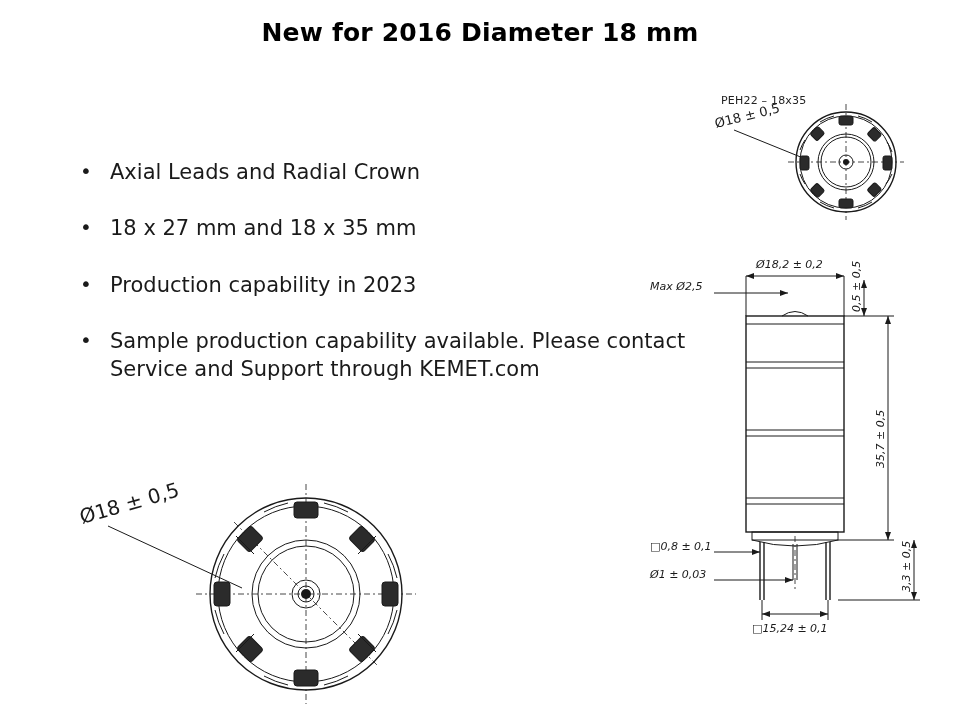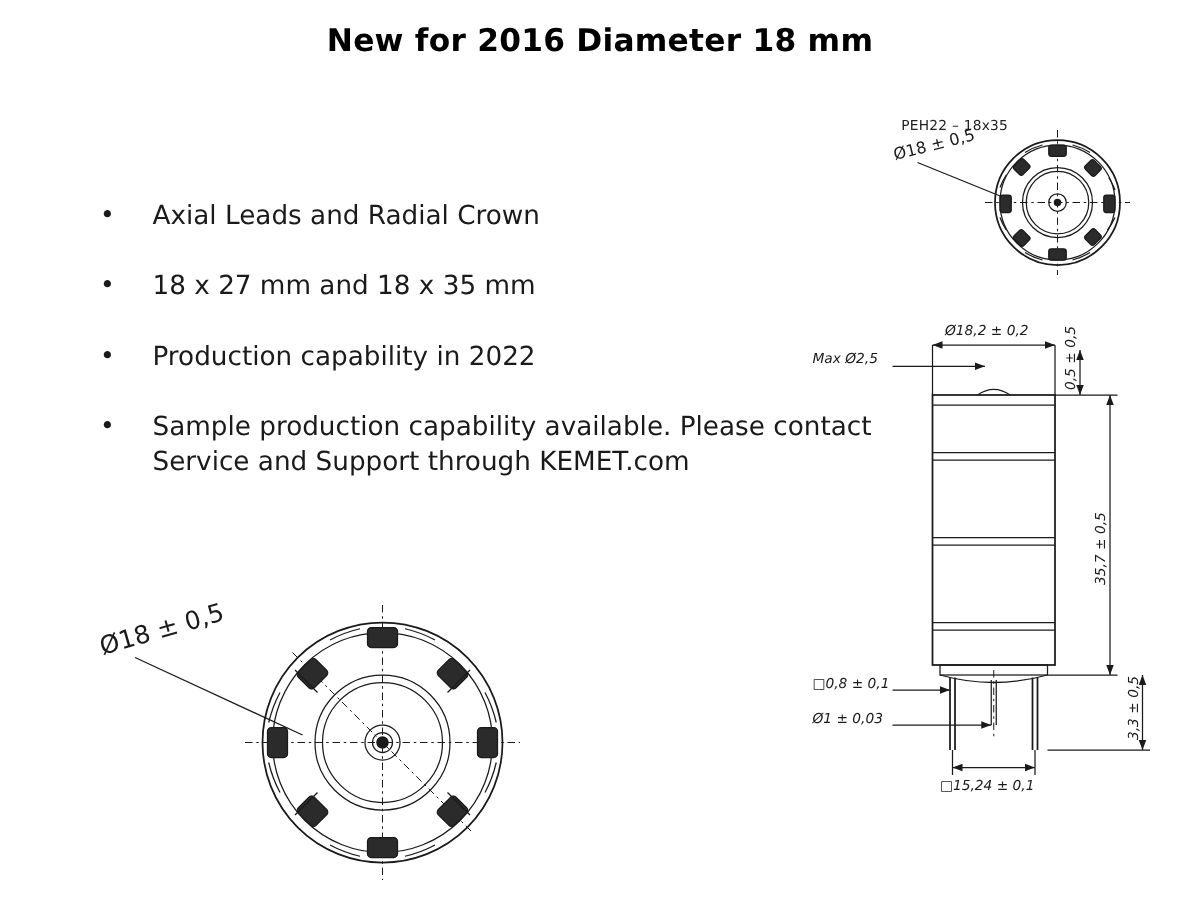--- a/index.html
+++ b/index.html
@@ -47,21 +47,20 @@
   }
   .bullet .dot {
     width: 30px;
     flex: 0 0 30px;
     font-size: 20px;
     line-height: 1.35;
     color: #1a1a1a;
   }
   .bullet .txt {
     flex: 1 1 auto;
-    margin-left: 12px;
   }
 
   
   .drawing {
     position: absolute;
   }
   #drawing-top-view-small {
     left: 712px;
     top: 92px;
     width: 236px;
@@ -118,21 +117,21 @@
     <div class="bullet">
       <span class="dot">•</span>
       <span class="txt">Axial Leads and Radial Crown</span>
     </div>
     <div class="bullet">
       <span class="dot">•</span>
       <span class="txt">18 x 27 mm and 18 x 35  mm</span>
     </div>
     <div class="bullet">
       <span class="dot">•</span>
-      <span class="txt">Production capability in 2022</span>
+      <span class="txt">Production capability in 2023</span>
     </div>
     <div class="bullet">
       <span class="dot">•</span>
       <span class="txt">Sample production capability available. Please contact Service and Support through KEMET.com</span>
     </div>
   </div>
 
   <div class="label-part">PEH22 – 18x35</div>
 
   <div class="drawing" id="drawing-top-view-small">

